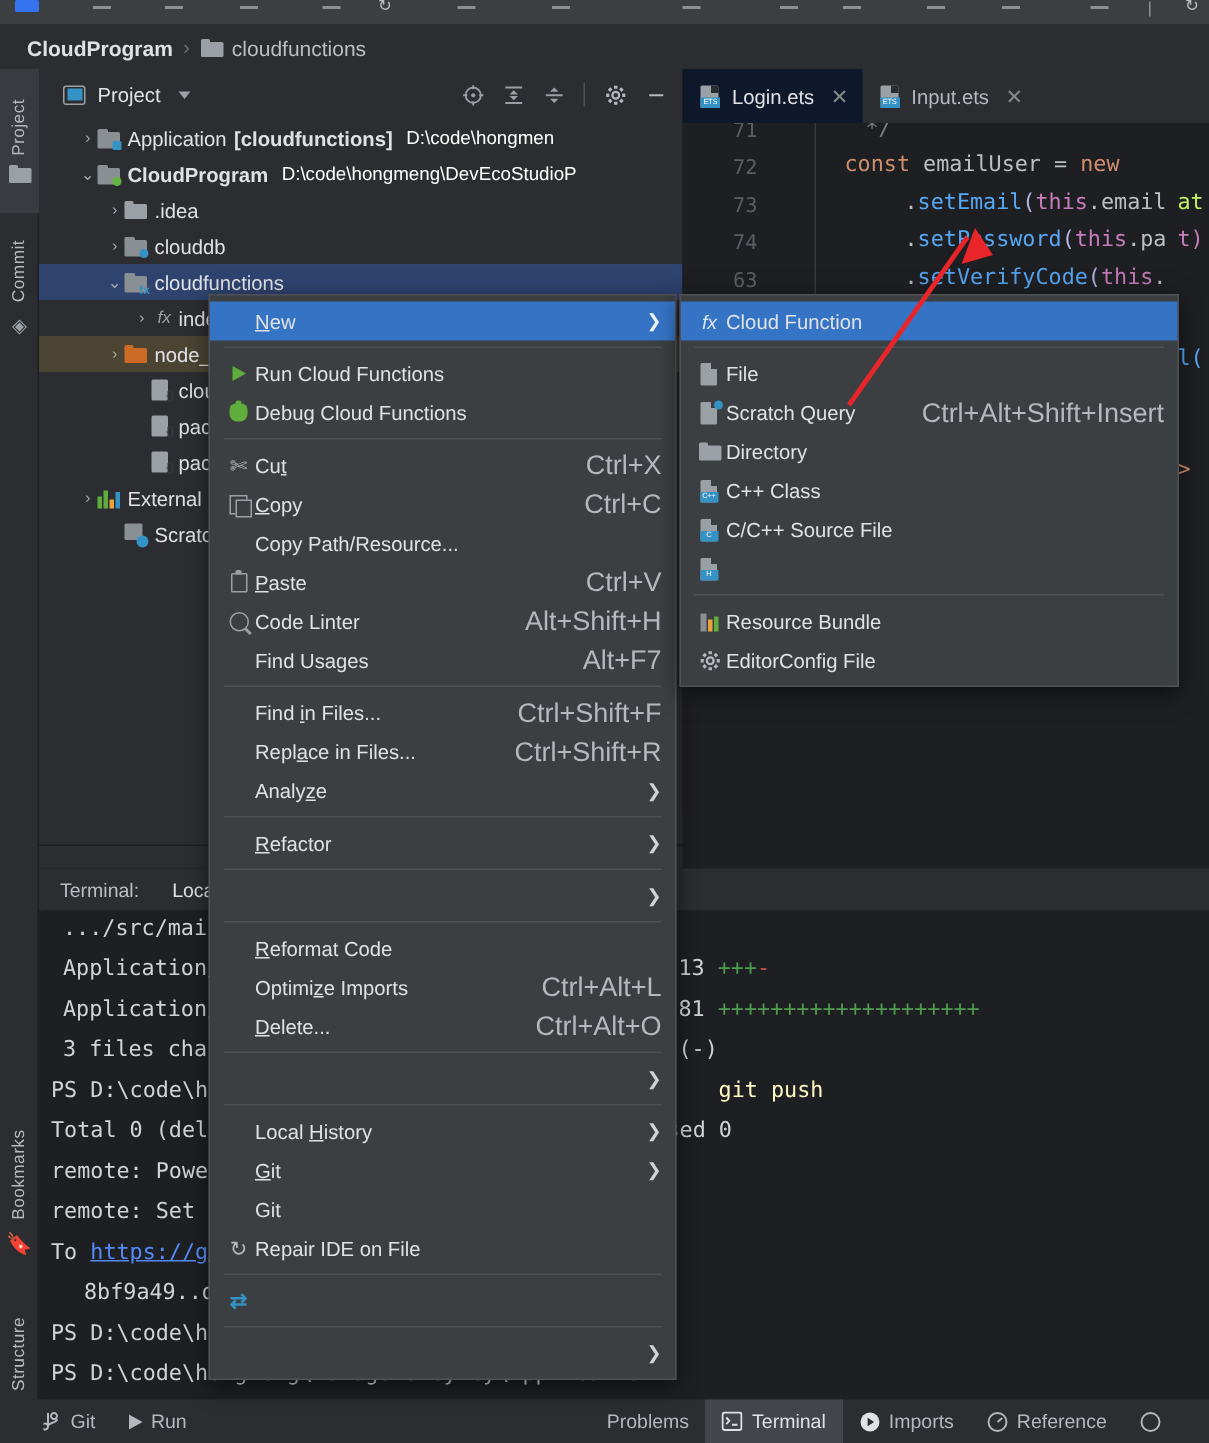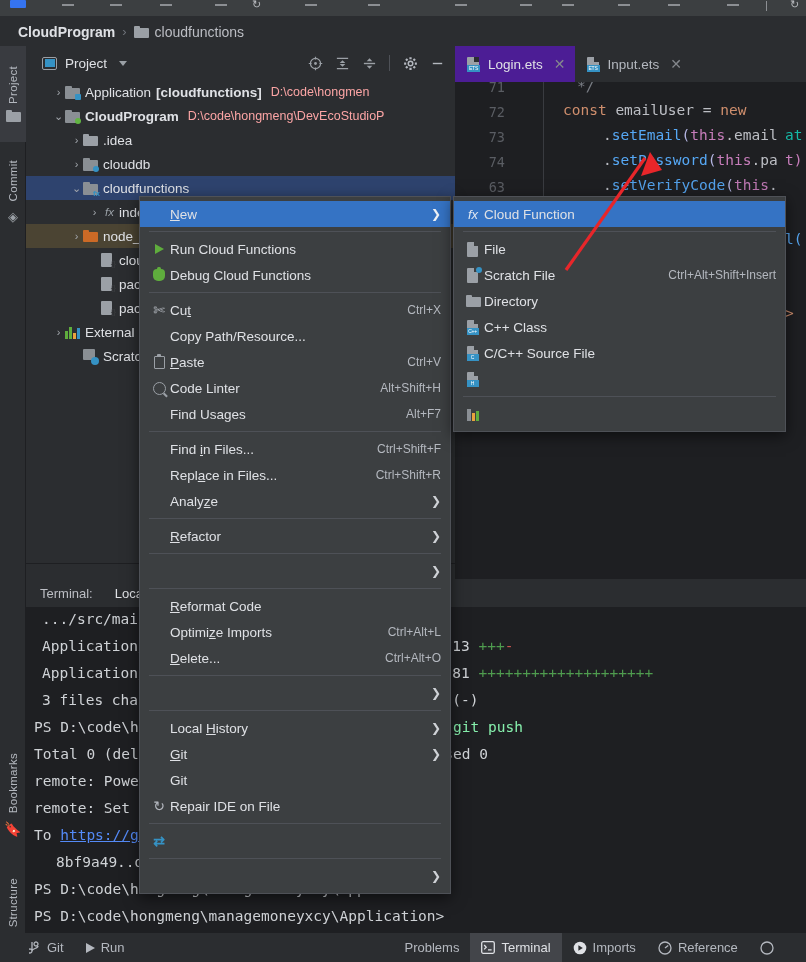--- a/index.html
+++ b/index.html
@@ -93,21 +93,21 @@
     display: flex; align-items: center; height: 24px; padding-left: 26px;
     white-space: nowrap; font-size: 13.5px; color: #dfe1e5;
   }
   .trow.sel { background: #2e436e; }
   .trow.hl  { background: #4b4433; }
   .trow .arrow {
     width: 13px; flex: none; color: #a3a7ad; font-size: 11px;
     display: flex; align-items: center; justify-content: center;
   }
   .trow .lbl { margin-left: 5px; }
-  .trow .path { color: #fca5a5; margin-left: 9px; font-size: 12.5px; }
+  .trow .path { color: #ffffff; margin-left: 9px; font-size: 12.5px; }
   .indent1 { padding-left: 26px; }
   .indent2 { padding-left: 44px; }
   .indent3 { padding-left: 62px; }
   .bold { font-weight: bold; }
 
   
   .gmod { position: relative; width: 15px; height: 13px; flex: none; }
   .gmod .b { position: absolute; left:0; top:2px; width:15px; height:11px; background:#8a8f94; border-radius:1px;}
   .gmod .t { position: absolute; left:0; top:0; width:7px; height:3px; background:#8a8f94; border-radius:1px 1px 0 0;}
   .gmod .dot { position:absolute; right:-1px; bottom:-1px; width:6px; height:6px; background:#3592c4; border-radius:1px;}
@@ -129,21 +129,21 @@
   .gscratch .cl { position:absolute; right:-1px; bottom:-2px; width:8px; height:8px; background:#3592c4; border-radius:50%;}
 
   
   .hsplit { position:absolute; left:26px; top:563px; width:429px; height:1px; background:#1e1f22; }
   .scroll-stub { position:absolute; left:38px; top:558px; width:148px; height:4px; background:#4e5157; border-radius:2px; }
 
   
   .editor { position:absolute; left:455px; top:46px; width:351px; height:533px; background:#1e1f22; }
   .tabbar { position:absolute; left:0; top:0; width:351px; height:36px; background:#2b2d30; display:flex; align-items:stretch; }
   .etab { display:flex; align-items:center; gap:7px; padding:0 9px 0 12px; font-size:13.5px; color:#b4b8bf; }
-  .etab.active { background:#4c1d95; color:#dfe1e5; }
+  .etab.active { background:#0f172a; color:#dfe1e5; }
   .etab .x { color:#85888d; font-size:14px; margin-left:4px; }
   .ets-icon { position:relative; width:14px; height:15px; flex:none; }
   .ets-icon .pg { position:absolute; left:0; top:0; width:12px; height:15px; background:#9ba0a6; border-radius:1px; }
   .ets-icon .fold { position:absolute; right:2px; top:0; width:5px; height:5px; background:#2b2d30; }
   .ets-icon .tag { position:absolute; left:0; bottom:0; width:13px; height:7px; background:#3592c4; color:#fff;
                    font-size:5px; line-height:7px; text-align:center; letter-spacing:-0.2px; font-family:"Liberation Sans",sans-serif;}
 
   .codearea { position:absolute; left:0; top:36px; width:351px; height:460px; overflow:hidden; font-family:"DejaVu Sans Mono", monospace; font-size:14.5px; }
   .gutter { position:absolute; left:0; top:0; width:62px; height:460px; background:#1e1f22; }
   .gutter .gnum { position:absolute; right:12px; color:#5a5d63; font-size:13.5px; }
@@ -158,41 +158,41 @@
   
   .termpanel { position:absolute; left:26px; top:579px; width:780px; height:354px; background:#1e1f22; }
   .termhdr { position:absolute; left:0; top:0; width:780px; height:28px; background:#2b2d30;
              display:flex; align-items:center; padding-left:14px; font-size:13px; color:#bcbec4; }
   .termhdr .sess { margin-left:22px; color:#dfe1e5; }
   .termhdr .uline { position:absolute; left:118px; bottom:2px; width:42px; height:2px; background:#4e5157; }
   .termbody { position:absolute; left:0; top:28px; width:780px; height:326px; background:#1e1f22;
               font-family:"DejaVu Sans Mono", monospace; font-size:14.5px; color:#cfd2d6; overflow:hidden; }
   .tline { position:absolute; left:8px; white-space:pre; }
   .tgreen { color:#4f9c4f; } .tred { color:#c75450; } .tlink { color:#548af7; text-decoration:underline; }
-  .tyellow { color:#86efac; }
+  .tyellow { color:#fef9c3;margin-left:26px; }
   .termleftbar { position:absolute; left:0; top:28px; width:2px; height:326px; background:#43454a; }
 
   
   .statusbar { position:absolute; left:0; top:933px; width:806px; height:29px; background:#2b2d30;
                display:flex; align-items:center; }
   .sbitem { display:flex; align-items:center; gap:6px; font-size:13px; color:#b4b8bf; padding:0 11px; height:29px; }
   .sbitem.active { background:#43454a; color:#dfe1e5; }
 
   
   .ctxmenu {
     position:absolute; left:139px; top:196px; width:312px;
     background:#3c3f41; border:1px solid #4e5157;
     box-shadow: 0 4px 14px rgba(0,0,0,0.55);
     padding: 4px 0; z-index: 50;
   }
   .mi { display:flex; align-items:center; height:26px; padding:0 9px 0 8px; font-size:13.5px; color:#dfe1e5; position:relative; }
   .mi.hi { background:#3573c4; }
   .mi .ico { width:22px; flex:none; display:flex; align-items:center; justify-content:center; }
   .mi .txt { flex:1; white-space:nowrap; }
-  .mi .acc { color:#b4b8bf; font-size:12px; margin-left:18px; white-space:nowrap; }
+  .mi .acc { color:#b4b8bf; font-size:18px; margin-left:18px; white-space:nowrap; }
   .mi .chev { margin-left:12px; color:#cfd2d6; font-size:12px; }
   .mi.hi .acc, .mi.hi .chev { color:#eef1f5; }
   .msep { height:1px; background:#4e5157; margin:4px 9px; }
   .u { text-decoration: underline; }
 
   
   .submenu {
     position:absolute; left:453px; top:196px; width:333px;
     background:#3c3f41; border:1px solid #4e5157;
     box-shadow: 0 4px 14px rgba(0,0,0,0.55);
@@ -490,21 +490,21 @@
 
       <div class="codeline" style="top:-4px; left:122px; color:#7a7e85;">*/</div>
       <div class="codeline" style="top:20px; left:108px;"><span class="kw">const</span> <span class="var">emailUser</span> <span class="punc">=</span> <span class="kw">new</span></div>
       <div class="codeline" style="top:45px; left:148px;"><span class="punc">.</span><span class="fn">setEmail</span><span class="pl">(</span><span class="this">this</span><span class="punc">.</span><span class="var">email</span></div>
       <div class="codeline" style="top:70px; left:148px;"><span class="punc">.</span><span class="fn">setPassword</span><span class="pl">(</span><span class="this">this</span><span class="punc">.</span><span class="var">pa</span></div>
       <div class="codeline" style="top:95px; left:148px; opacity:0.95;"><span class="punc">.</span><span class="fn">setVerifyCode</span><span class="pl">(</span><span class="this">this</span><span class="punc">.</span></div>
 
       <div class="codeline" style="top:176px; left:148px;"><span class="var">console</span><span class="punc">.</span><span class="fn">log</span><span class="pl">(</span><span class="var">JSON</span><span class="punc">.</span><span class="fn">s</span></div>
       <div class="codeline" style="top:201px; left:148px;"><span class="pl">})</span></div>
 
-      <div class="codeline" style="top:45px; left:330px; color:#14b8a6;">at</div>
+      <div class="codeline" style="top:45px; left:330px; color:#bef264;">at</div>
       <div class="codeline" style="top:70px; left:330px; color:#c77dbb;">t)</div>
       <div class="codeline" style="top:149px; left:330px; color:#56a8f5;">l(</div>
       <div class="codeline" style="top:223px; left:330px; color:#cf8e6d;">&gt;</div>
 
     </div>
   </div>
 
   <div class="termpanel">
     <div class="termhdr">
       <span>Terminal:</span>
@@ -602,20 +602,27 @@
     <div class="msep"></div>
 
     <div class="mi">
       <span class="ico">
           <span class="ic-scissor">✄</span>
         </span>
       <span class="txt">Cu<span class="u">t</span></span>
       <span class="acc">Ctrl+X</span>
     </div>
     <div class="mi">
+      <span class="ico">
+          <span class="ic-copy"></span>
+        </span>
+      <span class="txt"><span class="u">C</span>opy</span>
+      <span class="acc">Ctrl+C</span>
+    </div>
+    <div class="mi">
       <span class="ico"></span>
       <span class="txt">Copy Path/Resource...</span>
     </div>
     <div class="mi">
       <span class="ico">
           <span class="ic-paste"></span>
         </span>
       <span class="txt"><span class="u">P</span>aste</span>
       <span class="acc">Ctrl+V</span>
     </div>
@@ -745,21 +752,21 @@
       <span class="txt">File</span>
     </div>
     <div class="mi">
       <span class="ico">
         <span class="ic-doc">
             <span class="pg"></span>
             <span class="fold"></span>
             <span class="bdg"></span>
           </span>
       </span>
-      <span class="txt">Scratch File</span>
+      <span class="txt">Scratch Query</span>
       <span class="acc">Ctrl+Alt+Shift+Insert</span>
     </div>
     <div class="mi">
       <span class="ico">
         <span class="folder">
             <span class="tab"></span>
             <span class="body"></span>
           </span>
       </span>
       <span class="txt">Directory</span>
@@ -796,20 +803,32 @@
     <div class="msep"></div>
 
     <div class="mi">
       <span class="ico">
         <span class="ic-rb">
             <span class="b1"></span>
             <span class="b2"></span>
             <span class="b3"></span>
           </span>
       </span>
+      <span class="txt">Resource Bundle</span>
+    </div>
+    <div class="mi">
+      <span class="ico">
+        <svg width="15" height="15" viewBox="0 0 16 16">
+            <circle cx="8" cy="8" r="2.4" fill="none" stroke="#b4b8bf" stroke-width="1.6"></circle>
+            <g stroke="#b4b8bf" stroke-width="2.4">
+              <path d="M8 1.2v2.2M8 12.6v2.2M1.2 8h2.2M12.6 8h2.2M3.2 3.2l1.6 1.6M11.2 11.2l1.6 1.6M12.8 3.2l-1.6 1.6M4.8 11.2l-1.6 1.6"></path>
+            </g>
+          </svg>
+      </span>
+      <span class="txt">EditorConfig File</span>
     </div>
   </div>
 
   <svg class="arrowsvg">
     <line x1="645" y1="158" x2="566" y2="270" stroke="#e8262a" stroke-width="3.2"></line>
     <polygon points="650,152 641,176 662,170" fill="#e8262a"></polygon>
   </svg>
 
 </div>
 

